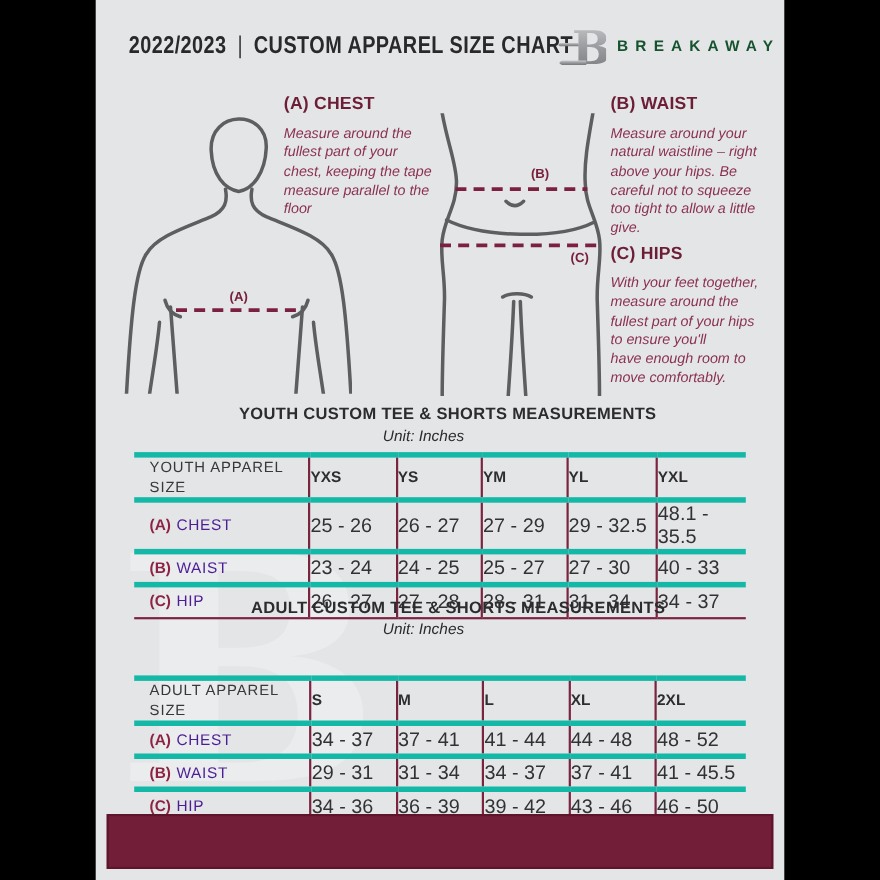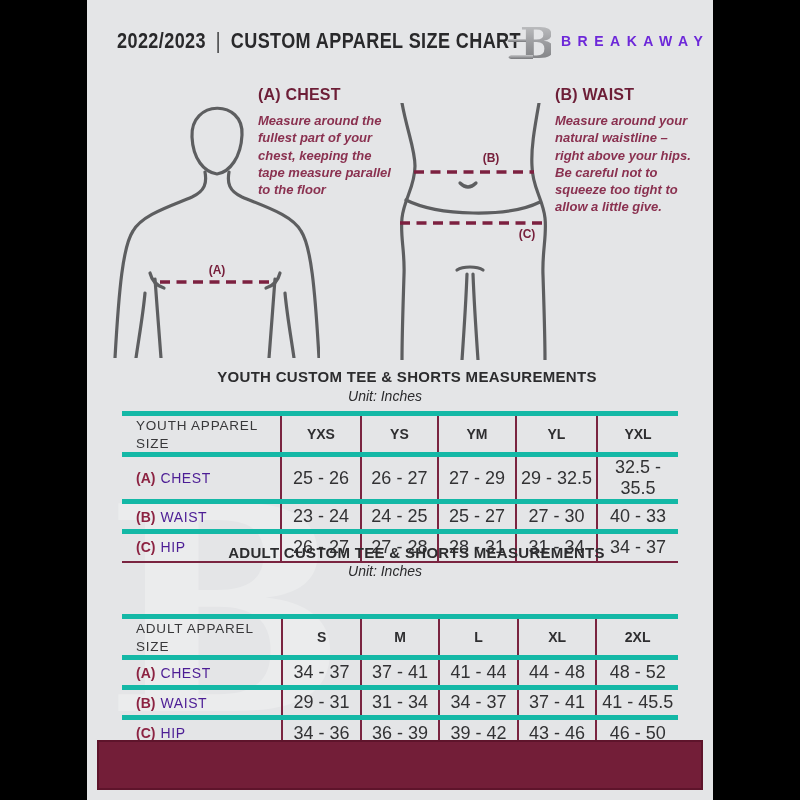--- a/index.html
+++ b/index.html
@@ -14,56 +14,56 @@
 
   .content { position:absolute; inset:0; z-index:1; }
 
   
   .header-title { position:absolute; left:30px; top:28px; white-space:nowrap;
     font-weight:bold; font-size:22px; color:#29292b; letter-spacing:0.5px;
     transform:scaleX(0.82); transform-origin:left center; }
   .header-title .sep { margin:0 12px; font-weight:normal; color:#3a3a3c; }
   .logo { position:absolute; left:420px; top:18px; width:44px; height:46px; }
   .brand { position:absolute; left:474px; top:33px; font-weight:bold; font-size:14px;
-    letter-spacing:6.5px; color:#6d28d9; white-space:nowrap; }
+    letter-spacing:6.5px; color:#14532d; white-space:nowrap; }
 
   
   .figure-upper { position:absolute; left:23px; top:83px; width:210px; height:275px; }
   .figure-lower { position:absolute; left:306px; top:103px; width:155px; height:257px; }
   .body-line { fill:none; stroke:#5d5e60; stroke-width:3.2; stroke-linecap:round; }
   .dash-line { fill:none; stroke:#7c2040; stroke-width:3.4; stroke-dasharray:10 6.5; }
 
   .diag-label { position:absolute; width:26px; text-align:center; font-size:12px;
     font-weight:bold; color:#77203c; }
   .label-a { left:117px; top:263px; }
   .label-b { left:391px; top:151px; }
   .label-c { left:427px; top:227px; }
 
   .m-block { position:absolute; }
   .m-heading { font-weight:bold; font-size:16px; color:#6d1e37; letter-spacing:0.2px; }
-  .m-body { font-style:italic; font-size:13px; line-height:1.33; color:#8a3150; margin-top:8px;font-weight:bold; }
+  .m-body { font-style:italic; font-size:13px; line-height:1.33; color:#8a3150; margin-top:8px; }
   .chest-text { left:171px; top:86px; width:140px; }
   .waist-text { left:468px; top:86px; width:142px; }
   .hips-text  { left:468px; top:222px; width:145px; }
 
   
   .tbl-title { position:absolute; left:0; width:640px; text-align:center;
     font-weight:bold; font-size:15px; color:#2c2c2e; letter-spacing:0.3px; }
   .tbl-unit { position:absolute; left:0; width:596px; text-align:center;
     font-style:italic; font-size:14px; color:#2b2b2d; }
   .youth-title { top:368px; } .youth-unit { top:388px; }
   .adult-title { top:544px;padding-left:19px; } .adult-unit { top:563px; }
 
   table.size-table { position:absolute; left:35px; width:556px; border-collapse:collapse; }
   .youth-table { top:411px; } .adult-table { top:614px; }
   .size-table td { border-top:5px solid #14b8a6; border-bottom:2px solid #7a2440; height:30px; }
   .size-table td + td { border-left:2px solid #7a2440; }
   .size-table tr.hdr td { height:31px; }
   td.label-col { width:181px; text-align:left; padding-left:14px; }
-  td.size-col { width:95px; text-align:center;margin-top:44px; }
+  td.size-col { width:95px; text-align:left;margin-top:44px; }
   .size-hdr-label { font-size:13.5px; color:#38383a; letter-spacing:0.8px; }
   .size-hdr { font-weight:bold; font-size:14px; color:#2e2e30; }
   .row-prefix { font-weight:bold; color:#8c2342; font-size:14px; margin-right:5px; }
   .row-name { font-size:14px; color:#4c1d95; letter-spacing:0.6px; }
   .val { font-size:18px; color:#323234; }
 
   
   .footer-bar { position:absolute; left:10px; top:740px; width:606px; height:50px;
     background:#731e38; border:2px solid #5e142b; }
 </style>
@@ -127,41 +127,48 @@
     <div class="m-block chest-text">
       <div class="m-heading">(A) CHEST</div>
       <div class="m-body">Measure around the fullest part of your chest, keeping the tape measure parallel to the floor</div>
     </div>
 
     <div class="m-block waist-text">
       <div class="m-heading">(B) WAIST</div>
       <div class="m-body">Measure around your natural waistline – right above your hips. Be careful not to squeeze too tight to allow a little give.</div>
     </div>
 
+    <div class="m-block hips-text">
+      <div class="m-heading">(C) HIPS</div>
+      <div class="m-body">
+        <div>With your feet together, measure around the fullest part of your hips to ensure you'll</div>
+        <div>have enough room to move comfortably.</div>
+      </div>
+    </div>
 
     <div class="tbl-title youth-title">YOUTH CUSTOM TEE &amp; SHORTS MEASUREMENTS</div>
     <div class="tbl-unit youth-unit">Unit: Inches</div>
 
     <table class="size-table youth-table">
       <tbody>
           <tr class="hdr">
         <td class="label-col"><span class="size-hdr-label">YOUTH APPAREL SIZE</span></td>
         <td class="size-col"><span class="size-hdr">YXS</span></td>
         <td class="size-col"><span class="size-hdr">YS</span></td>
         <td class="size-col"><span class="size-hdr">YM</span></td>
         <td class="size-col"><span class="size-hdr">YL</span></td>
         <td class="size-col"><span class="size-hdr">YXL</span></td>
       </tr>
       <tr>
         <td class="label-col"><span class="row-prefix">(A)</span><span class="row-name">CHEST</span></td>
         <td class="size-col"><span class="val">25 - 26</span></td>
         <td class="size-col"><span class="val">26 - 27</span></td>
         <td class="size-col"><span class="val">27 - 29</span></td>
         <td class="size-col"><span class="val">29 - 32.5</span></td>
-        <td class="size-col"><span class="val">32.5 - 35.5</span></td>
+        <td class="size-col"><span class="val">48.1 - 35.5</span></td>
       </tr>
       <tr>
         <td class="label-col"><span class="row-prefix">(B)</span><span class="row-name">WAIST</span></td>
         <td class="size-col"><span class="val">23 - 24</span></td>
         <td class="size-col"><span class="val">24 - 25</span></td>
         <td class="size-col"><span class="val">25 - 27</span></td>
         <td class="size-col"><span class="val">27 - 30</span></td>
         <td class="size-col"><span class="val">40 - 33</span></td>
       </tr>
       <tr>

